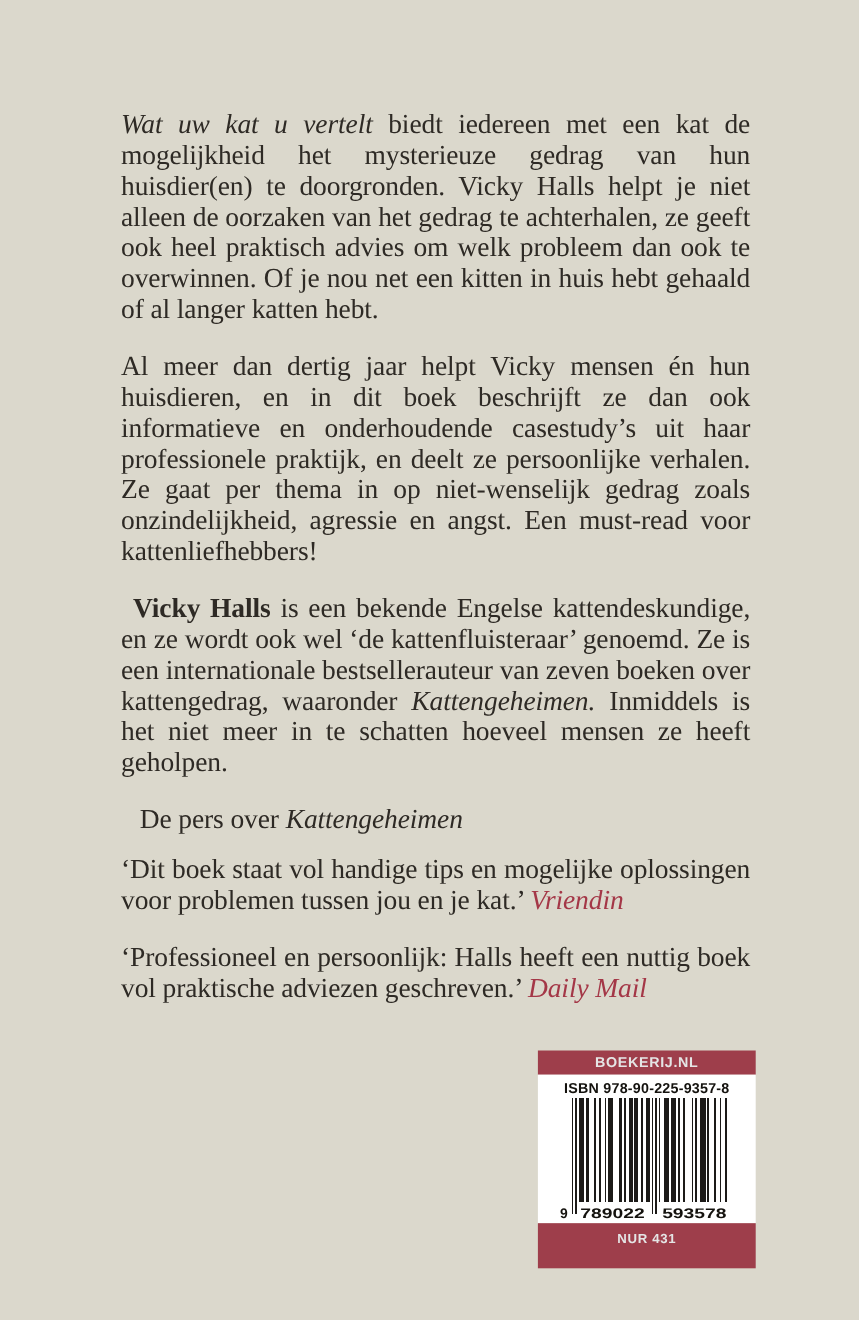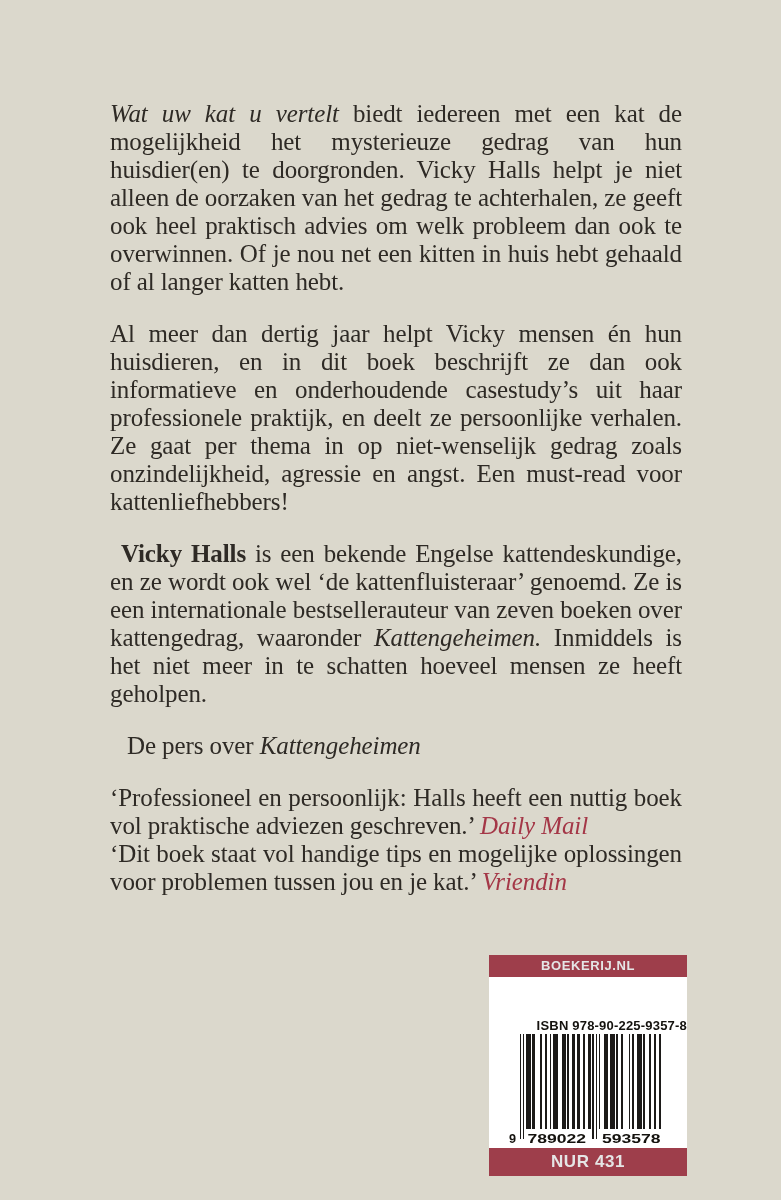--- a/index.html
+++ b/index.html
@@ -27,40 +27,40 @@
   
   .barcode-block{
     position:absolute;left:489px;top:955px;width:198px;
     font-family:"Liberation Sans", sans-serif;
   }
   .redbar{
     background:var(--accent,#9e3e4b);color:#e5e5e5;
     font-weight:bold;text-align:center;
   }
   .redbar.header{height:22px;line-height:22px;font-size:13px;letter-spacing:0.6px;}
-  .redbar.footer{height:28px;line-height:28px;font-size:17px;letter-spacing:0.6px;}
+  .redbar.footer{height:41px;line-height:28px;font-size:12px;letter-spacing:0.6px;}
   .white-panel{background:#ffffff;padding:5px 0 3px 0;}
   .isbn{
     font-weight:bold;font-size:13px;line-height:16px;letter-spacing:0.2px;
-    text-align:right;color:#14120e;white-space:nowrap;margin-top:36px;
+    text-align:center;color:#14120e;white-space:nowrap;
   }
   #ean{display:block;margin:0 auto;shape-rendering:crispEdges;}
 </style>
 </head>
 <body style="--bg: #dbd8cc; --accent: #9e3e4b; --source: #a43747; --ink: #2e2a25;">
 
 <div class="page">
 
   <main id="blurb">
       <p class="para"><span class="seg-italic">Wat uw kat u vertelt</span><span class="seg-normal"> biedt iedereen met een kat de mogelijkheid het mysterieuze gedrag van hun huisdier(en) te doorgronden. Vicky Halls helpt je niet alleen de oorzaken van het gedrag te achterhalen, ze geeft ook heel praktisch advies om welk probleem dan ook te overwinnen. Of je nou net een kitten in huis hebt gehaald of al langer katten hebt.</span></p>
       <p class="para"><span class="seg-normal">Al meer dan dertig jaar helpt Vicky mensen én hun huisdieren, en in dit boek beschrijft ze dan ook informatieve en onderhoudende casestudy’s uit haar professionele praktijk, en deelt ze persoonlijke verhalen. Ze gaat per thema in op niet-wenselijk gedrag zoals onzindelijkheid, agressie en angst. Een must-read voor kattenliefhebbers!</span></p>
       <p class="para"><span class="seg-bold">Vicky Halls</span><span class="seg-normal"> is een bekende Engelse kattendeskundige, en ze wordt ook wel ‘de kattenfluisteraar’ genoemd. Ze is een internationale bestsellerauteur van zeven boeken over kattengedrag, waaronder </span><span class="seg-italic">Kattengeheimen.</span><span class="seg-normal"> Inmiddels is het niet meer in te schatten hoeveel mensen ze heeft geholpen.</span></p>
       <p class="press-header"><span class="seg-normal">De pers over </span><span class="seg-italic">Kattengeheimen</span></p>
+      <p class="quote"><span class="seg-normal">‘Dit boek staat vol handige tips en mogelijke oplossingen voor problemen tussen jou en je kat.’ </span><span class="seg-source">Vriendin</span></p>
       <p class="quote gap"><span class="seg-normal">‘Professioneel en persoonlijk: Halls heeft een nuttig boek vol praktische adviezen geschreven.’ </span><span class="seg-source">Daily Mail</span></p>
-      <p class="quote"><span class="seg-normal">‘Dit boek staat vol handige tips en mogelijke oplossingen voor problemen tussen jou en je kat.’ </span><span class="seg-source">Vriendin</span></p>
     </main>
 
   <div class="barcode-block">
     <div class="redbar header">BOEKERIJ.NL</div>
     <div class="white-panel">
       <div class="isbn">ISBN 978-90-225-9357-8</div>
       <svg id="ean" width="163" height="111" viewBox="0 0 103 70">
           <rect x="8" y="0" width="1" height="66.5" fill="#1c1a18"></rect>
           <rect x="10" y="0" width="1" height="66.5" fill="#1c1a18"></rect>
           <rect x="12" y="0" width="3" height="60" fill="#1c1a18"></rect>

